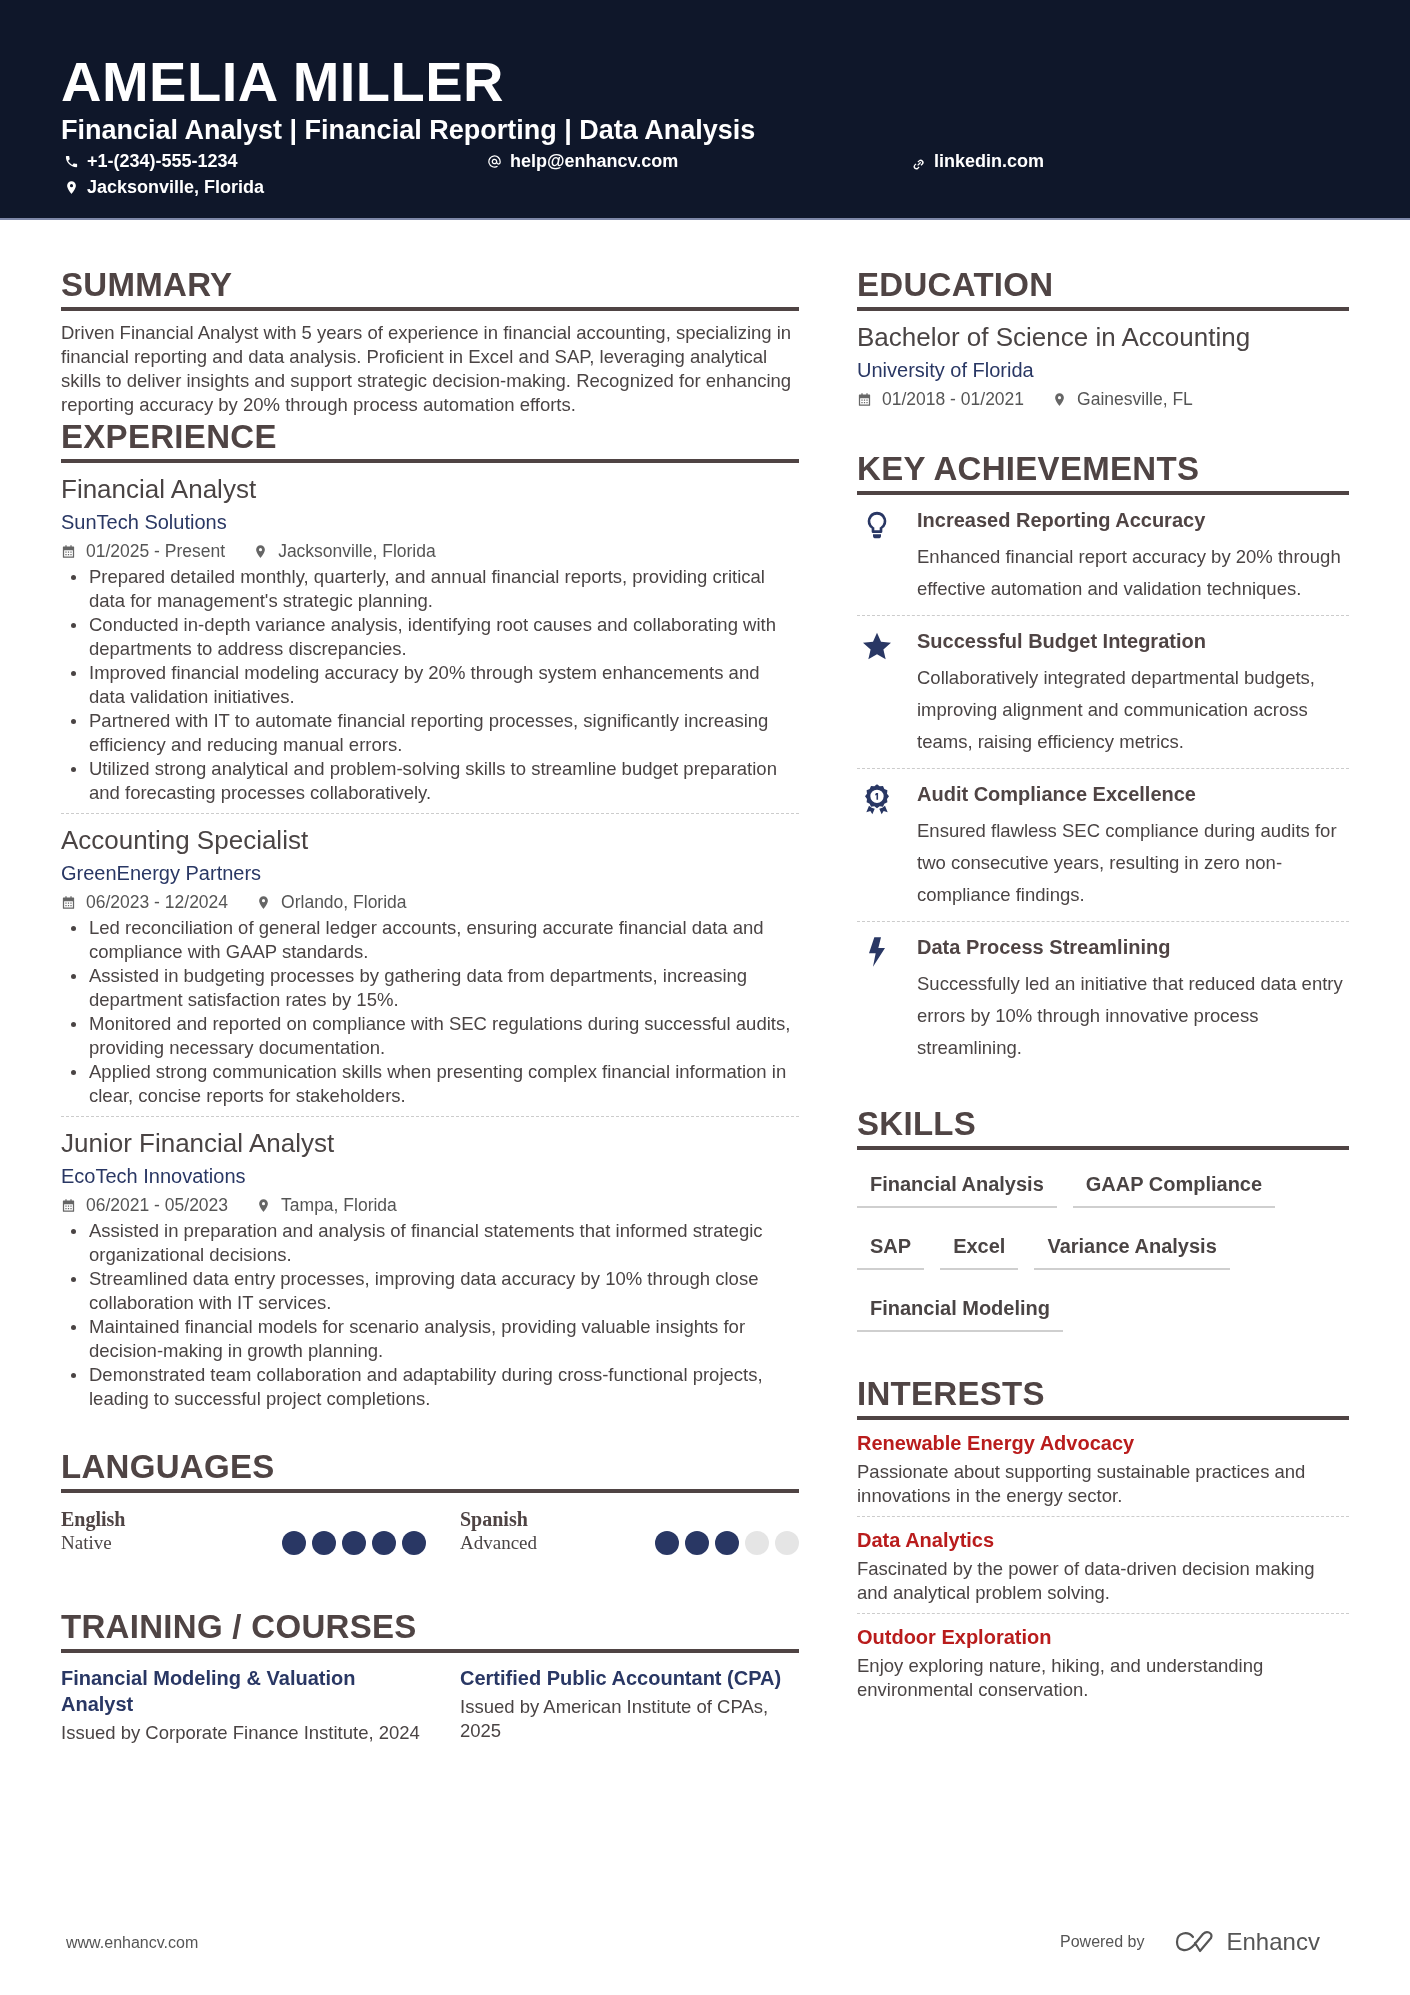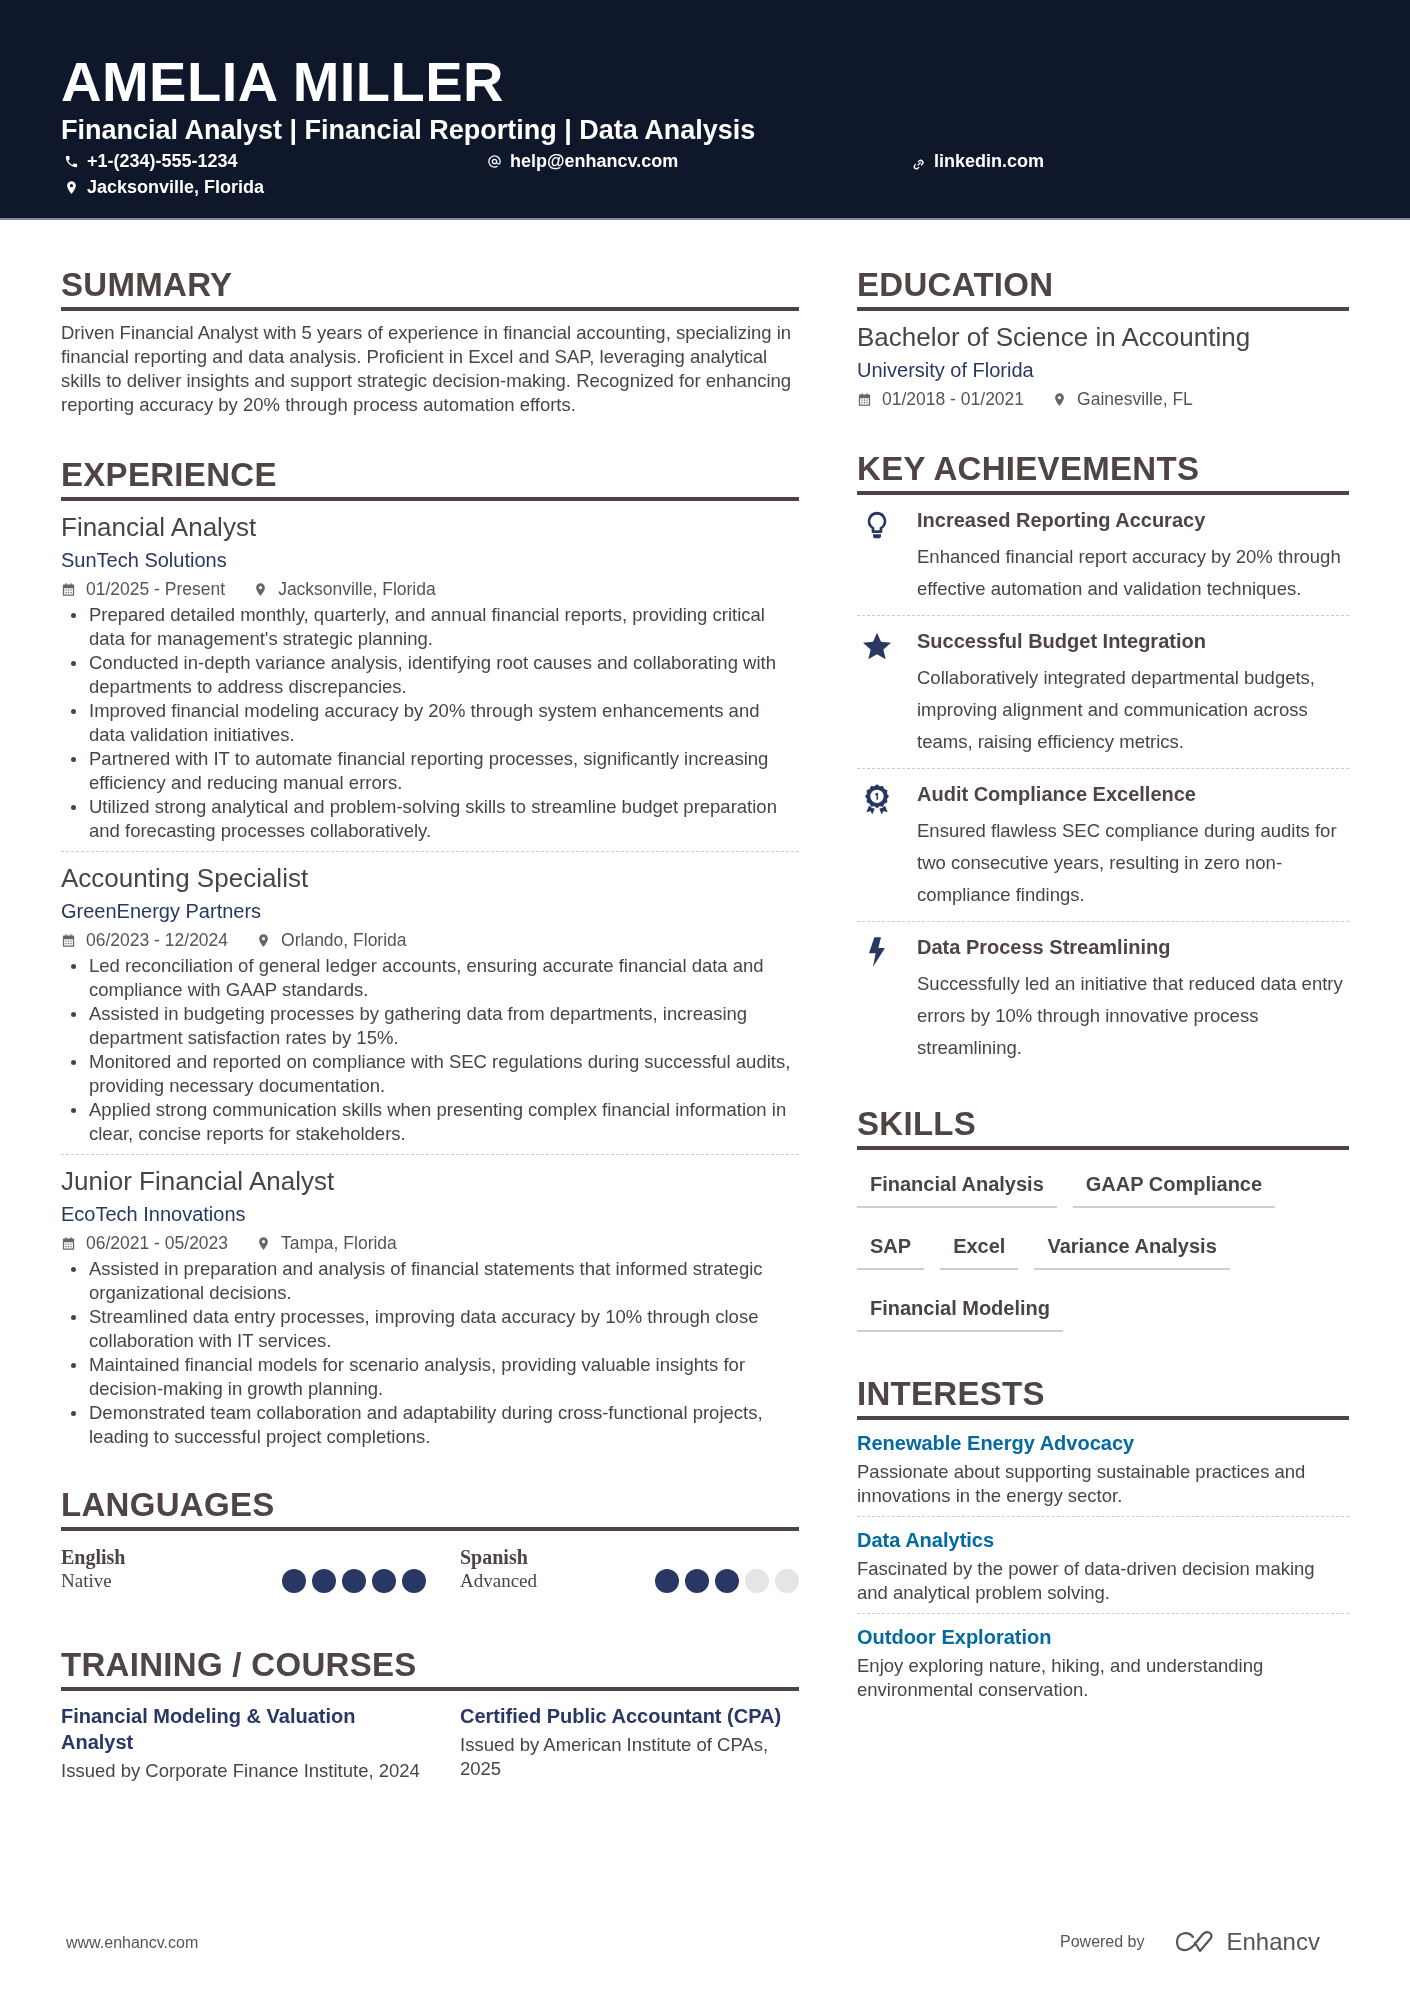--- a/index.html
+++ b/index.html
@@ -53,21 +53,21 @@
   .ach-icon { width: 60px; flex-shrink: 0; display: flex; justify-content: flex-start; padding-left: 4px; padding-top: 2px; }
   .ach-icon svg { width: 32px; height: 32px; fill: #293764; }
   .ach-title { font-size: 20px; font-weight: bold; color: #4f4444; line-height: 26px; }
   .ach-desc { font-size: 18.5px; color: #4a4444; line-height: 32px; margin-top: 8px; }
 
   .skills { display: flex; flex-wrap: wrap; margin-top: 10px; }
   .skill { font-size: 20px; font-weight: bold; color: #4a4444; padding: 12px 13px 10px 13px; border-bottom: 2px solid #cfcfcf; margin-right: 16px; margin-bottom: 14px; line-height: 24px; }
 
   .interest { padding: 10px 0 8px 0; }
   .interest + .interest { border-top: 1.5px dashed #cccccc; }
-  .interest-title { font-size: 20px; font-weight: bold; color: #0369a1; line-height: 26px; }
+  .interest-title { font-size: 20px; font-weight: bold; color: #b91c1c; line-height: 26px; }
   .interest-desc { font-size: 18.5px; color: #4a4444; line-height: 24px; margin-top: 4px; }
 
   .footer-url { position: absolute; left: 66px; top: 1934px; font-size: 16px; color: #555; }
   .powered { position: absolute; left: 1060px; top: 1928px; display: flex; align-items: center; font-size: 16px; color: #555; }
   .powered .logo { margin-left: 28px; display: inline-flex; align-items: center; font-size: 24px; color: #555; }
   .powered .logo svg { width: 46px; height: 26px; margin-right: 8px; }
 </style>
 </head>
 <body>
 
@@ -112,21 +112,21 @@
   </div>
 </div>
 
 <div class="col-left">
 
   <section>
     <h2 class="sec-title">SUMMARY</h2>
     <p class="para">Driven Financial Analyst with 5 years of experience in financial accounting, specializing in financial reporting and data analysis. Proficient in Excel and SAP, leveraging analytical skills to deliver insights and support strategic decision-making. Recognized for enhancing reporting accuracy by 20% through process automation efforts.</p>
   </section>
 
-  <section style="margin-top:38px;">
+  <section style="">
     <h2 class="sec-title">EXPERIENCE</h2>
 
     <div style="margin-top:10px;">
 
       <div class="job">
         <div class="job-title">Financial Analyst</div>
         <div class="company">SunTech Solutions</div>
         <div class="meta">
           <span class="mi">
             <svg viewBox="0 0 24 24">

